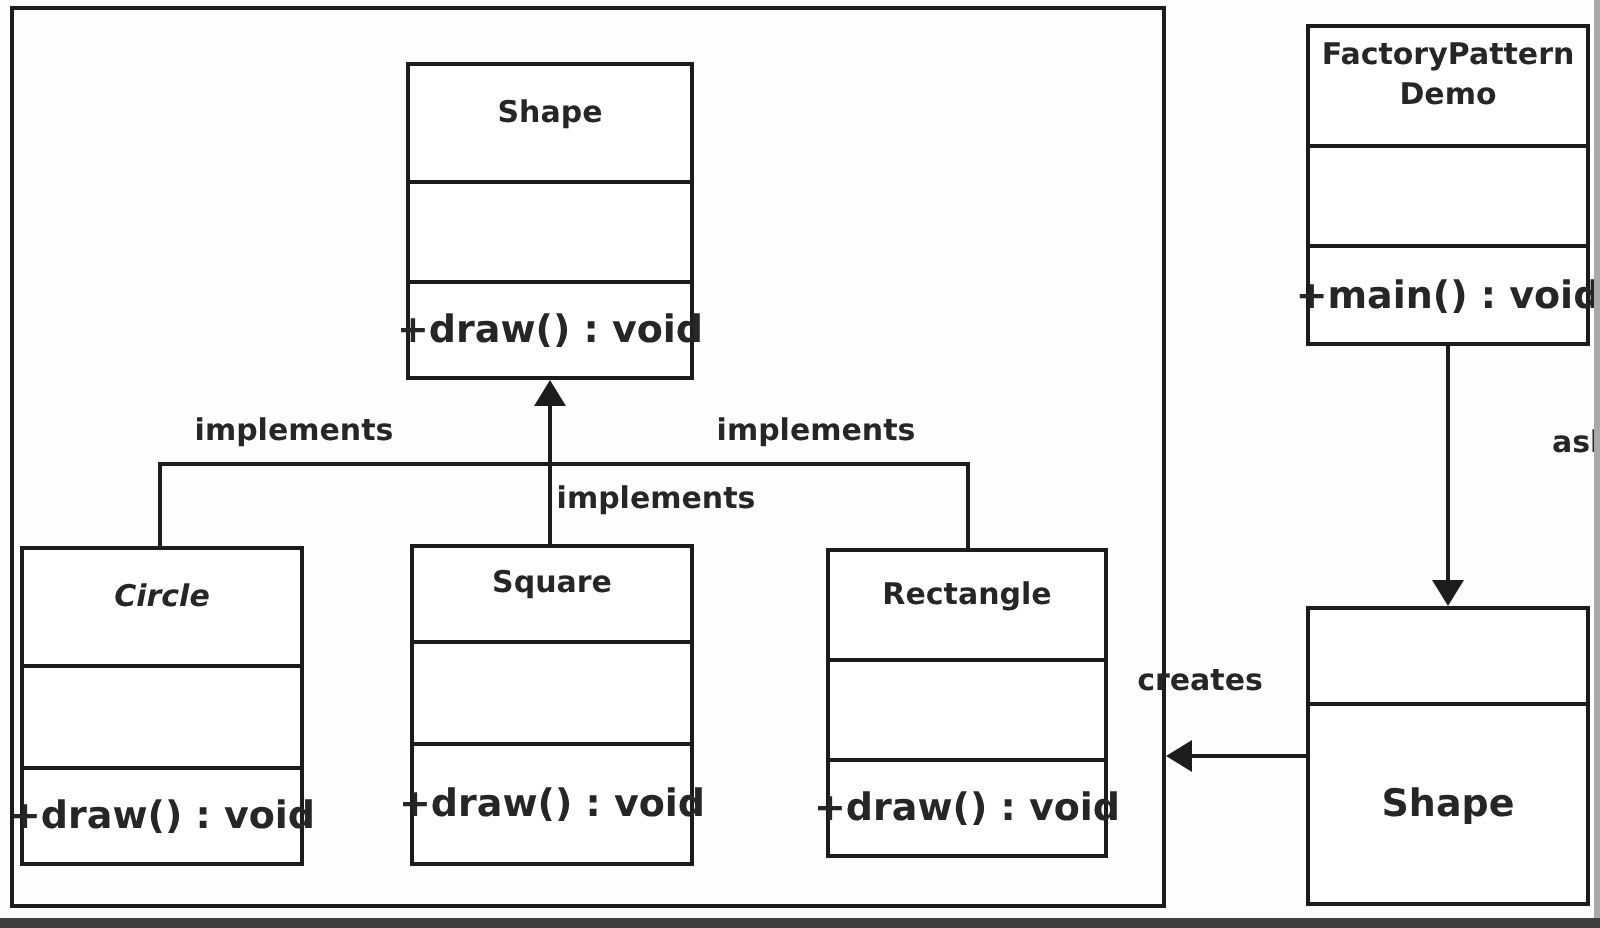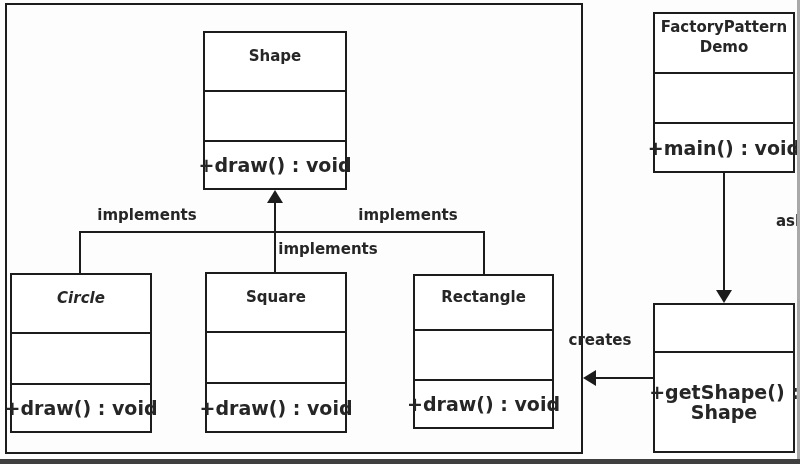--- a/index.html
+++ b/index.html
@@ -65,21 +65,21 @@
   }
   #box-shape        { left: 203px; top: 31px;  width: 144px; height: 159px; }
   #box-shape .c-title { height: 59px; }
   #box-shape .c-attrs { height: 50px; }
 
   #box-circle        { left: 10px;  top: 273px; width: 142px; height: 160px; }
   #box-circle .c-title { height: 59px; font-style: italic; }
   #box-circle .c-attrs { height: 51px; }
 
   #box-square        { left: 205px; top: 272px; width: 142px; height: 161px; }
-  #box-square .c-title { height: 59px; }
+  #box-square .c-title { height: 48px; }
   #box-square .c-attrs { height: 51px; }
 
   #box-rectangle        { left: 413px; top: 274px; width: 141px; height: 155px; }
   #box-rectangle .c-title { height: 55px; }
   #box-rectangle .c-attrs { height: 50px; }
 
   #box-factory-demo        { left: 653px; top: 12px; width: 142px; height: 161px; }
   #box-factory-demo .c-title { height: 60px; }
   #box-factory-demo .c-attrs { height: 50px; }
 
@@ -174,21 +174,20 @@
       <span>FactoryPattern</span>
       <span>Demo</span>
     </div>
     <div class="c-attrs"></div>
     <div class="c-methods">+main() : void</div>
   </div>
 
   <div class="cls" id="box-shape-factory">
     <div class="c-attrs"></div>
     <div class="c-methods">
-      <span>+getShape() :</span>
       <span>Shape</span>
     </div>
   </div>
 
   <div class="edge" id="edge-shape-arrow-line"></div>
   <div class="arr" id="arr-implements-up"></div>
   <div class="edge" id="edge-bus"></div>
   <div class="edge" id="edge-drop-circle"></div>
   <div class="edge" id="edge-drop-square"></div>
   <div class="edge" id="edge-drop-rectangle"></div>

